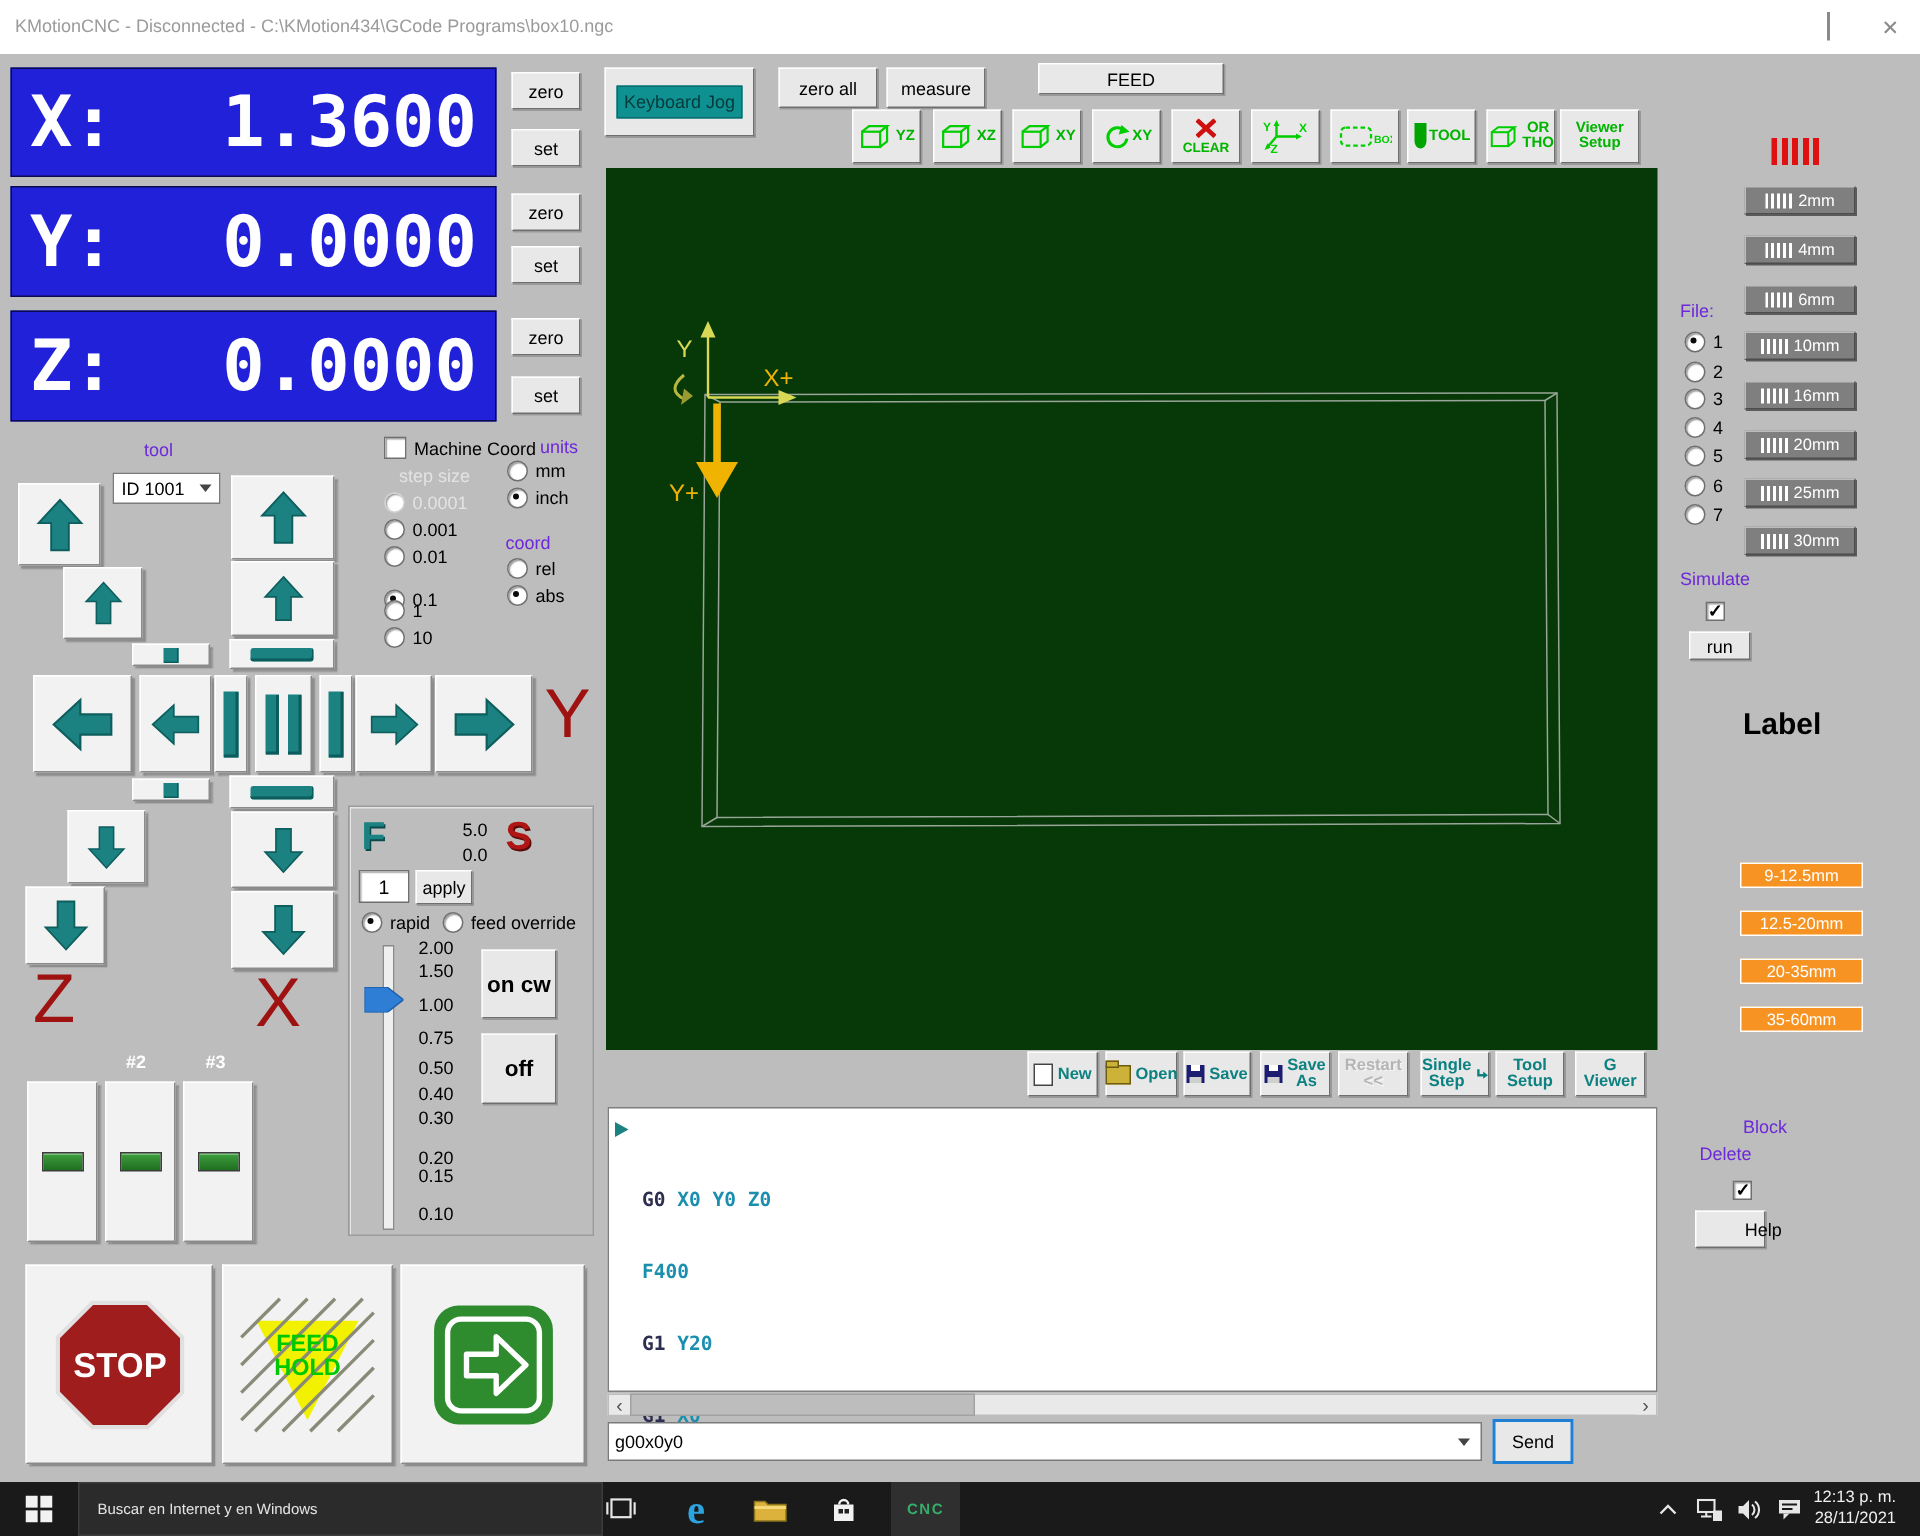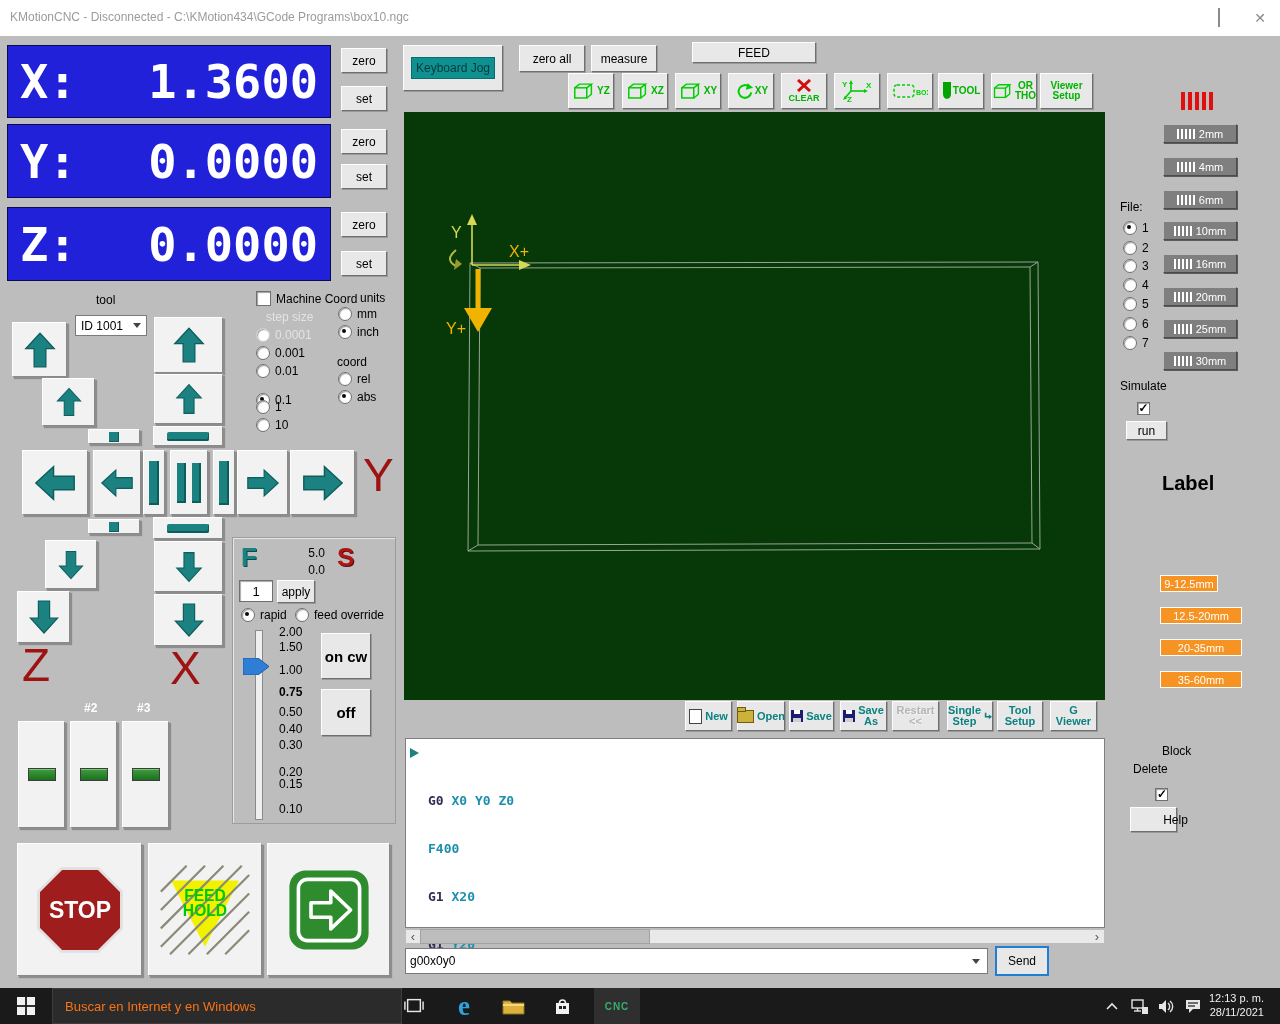--- a/index.html
+++ b/index.html
@@ -1,19 +1,19 @@
 <!DOCTYPE html>
 <html><head>
 <meta charset="utf-8">
 <style>
   html,body{margin:0;padding:0;background:#555;}
   #screen{position:relative;width:1280px;height:1024px;background:#bdbdbd;overflow:hidden;
           font-family:"Liberation Sans",sans-serif;-webkit-font-smoothing:none;}
   .abs{position:absolute;box-sizing:border-box;}
-  .lab{font-size:12px;color:#000000;white-space:nowrap;}
+  .lab{font-size:12px;color:#6d28d9;white-space:nowrap;}
 
   
   .titlebar{left:0;top:0;width:1280px;height:36px;background:#ffffff;}
   .title-text{left:10px;top:10px;font-size:12px;color:#9b9b9b;}
   .winctl{display:flex;align-items:center;gap:34px;right:14px;top:9px;height:18px;color:#8a8a8a;}
   .min-glyph{width:12px;height:2px;background:#8a8a8a;}
   .restore-glyph{width:9px;height:9px;border:1.5px solid #8a8a8a;position:relative;background:#fff;}
   .restore-glyph::before{content:"";position:absolute;left:2px;top:-4.5px;width:9px;height:9px;border:1.5px solid #8a8a8a;z-index:-1;}
   .close-glyph{font-size:14px;line-height:14px;}
 
@@ -91,21 +91,21 @@
   .combo{background:#fff;border:1px solid #7a7a7a;display:flex;align-items:center;}
   .combo input{flex:1;border:none;outline:none;font-size:12px;padding:0 4px;background:transparent;
                font-family:"Liberation Sans",sans-serif;}
   .combo-chev{width:0;height:0;border-left:4px solid transparent;border-right:4px solid transparent;
               border-top:5px solid #444;margin-right:7px;}
 
   
   .taskbar{left:0;top:988px;width:1280px;height:36px;background:#1a1a1a;}
   .tb-search{position:absolute;left:52px;top:0;width:350px;height:36px;background:#2b2b2b;
              border:1px solid #3d3d3d;display:flex;align-items:center;box-sizing:border-box;}
-  .tb-search span{margin-left:12px;font-size:13px;color:#f97316;}
+  .tb-search span{margin-left:12px;font-size:10px;color:#e5e5e5;}
   .tray-ic{position:absolute;top:0;height:36px;display:flex;align-items:center;justify-content:center;cursor:pointer;}
   .clock{position:absolute;right:16px;top:3px;text-align:right;color:#f0f0f0;font-size:11px;line-height:14px;}
 
   .greenled{width:26px;height:11px;background:linear-gradient(#3f9f3f,#1e6f1e);border:1px solid #3c3c3c;
             box-shadow:inset 0 1px 0 #77c577;}
   svg{display:block;}
 </style>
 </head>
 <body>
 
@@ -461,21 +461,21 @@
       </div>
 
     <div class="abs" style="left:22px;top:92px;width:8px;height:190px;background:#efefef;border:1px solid #8a8a8a;"></div>
     <svg class="abs" style="left:10px;top:120px;" width="26" height="17" viewBox="0 0 26 17">
         <polygon points="0,0 15,0 26,8.5 15,17 0,17" fill="#2e7ed6" stroke="#1b5da8"></polygon>
       </svg>
 
     <span class="tick" style="left:46px;top:87px;">2.00</span>
     <span class="tick" style="left:46px;top:102px;">1.50</span>
     <span class="tick" style="left:46px;top:125px;">1.00</span>
-    <span class="tick" style="left:46px;top:147px;font-weight:bold;">0.75</span>
+    <span class="tick" style="left:46px;top:147px;">0.75</span>
     <span class="tick" style="left:46px;top:167px;">0.50</span>
     <span class="tick" style="left:46px;top:184px;">0.40</span>
     <span class="tick" style="left:46px;top:200px;">0.30</span>
     <span class="tick" style="left:46px;top:227px;">0.20</span>
     <span class="tick" style="left:46px;top:239px;">0.15</span>
     <span class="tick" style="left:46px;top:264px;">0.10</span>
 
     <div class="abs b3" style="left:88px;top:95px;width:50px;height:46px;font-weight:bold;font-size:15px;">
         <span>on cw</span>
       </div>
@@ -576,21 +576,20 @@
         <span style="display:block;">G</span>
         <span style="display:block;">Viewer</span>
       </span>
     </div>
 
   
   <div class="abs gcode" style="left:405px;top:738px;width:700px;height:190px;">
     <span class="garrow"></span>
     <div><span class="gc">G0 </span><span class="gv">X0 Y0 Z0</span></div>
     <div><span class="gc"></span><span class="gv">F400</span></div>
-    <div><span class="gc">G1 </span><span class="gv">X20</span></div>
     <div><span class="gc">G1 </span><span class="gv">Y20</span></div>
     <div><span class="gc">G1 </span><span class="gv">X0</span></div>
     
     
   </div>
 
   
   <div class="abs hscroll" style="left:405px;top:929px;width:700px;height:15px;">
     <span class="sb-arrow">
         <span>‹</span>
@@ -677,21 +676,21 @@
     </div>
 
   <div class="abs lab" style="left:1120px;top:379px;">Simulate</div>
   <span class="abs check" style="left:1137px;top:398px;"><span>✓</span></span>
   <div class="abs b3" style="left:1126px;top:421px;width:41px;height:19px;">
       <span>run</span>
     </div>
 
   <div class="abs" style="left:1162px;top:472px;font-size:20px;font-weight:bold;color:#000;">Label</div>
 
-  <div class="abs orangebtn" style="left:1160px;top:575px;width:58px;height:17px;">
+  <div class="abs orangebtn" style="left:1160px;top:575px;width:82px;height:17px;">
       <span>9-12.5mm</span>
     </div>
   <div class="abs orangebtn" style="left:1160px;top:607px;width:82px;height:17px;">
       <span>12.5-20mm</span>
     </div>
   <div class="abs orangebtn" style="left:1160px;top:639px;width:82px;height:17px;">
       <span>20-35mm</span>
     </div>
   <div class="abs orangebtn" style="left:1160px;top:671px;width:82px;height:17px;">
       <span>35-60mm</span>

